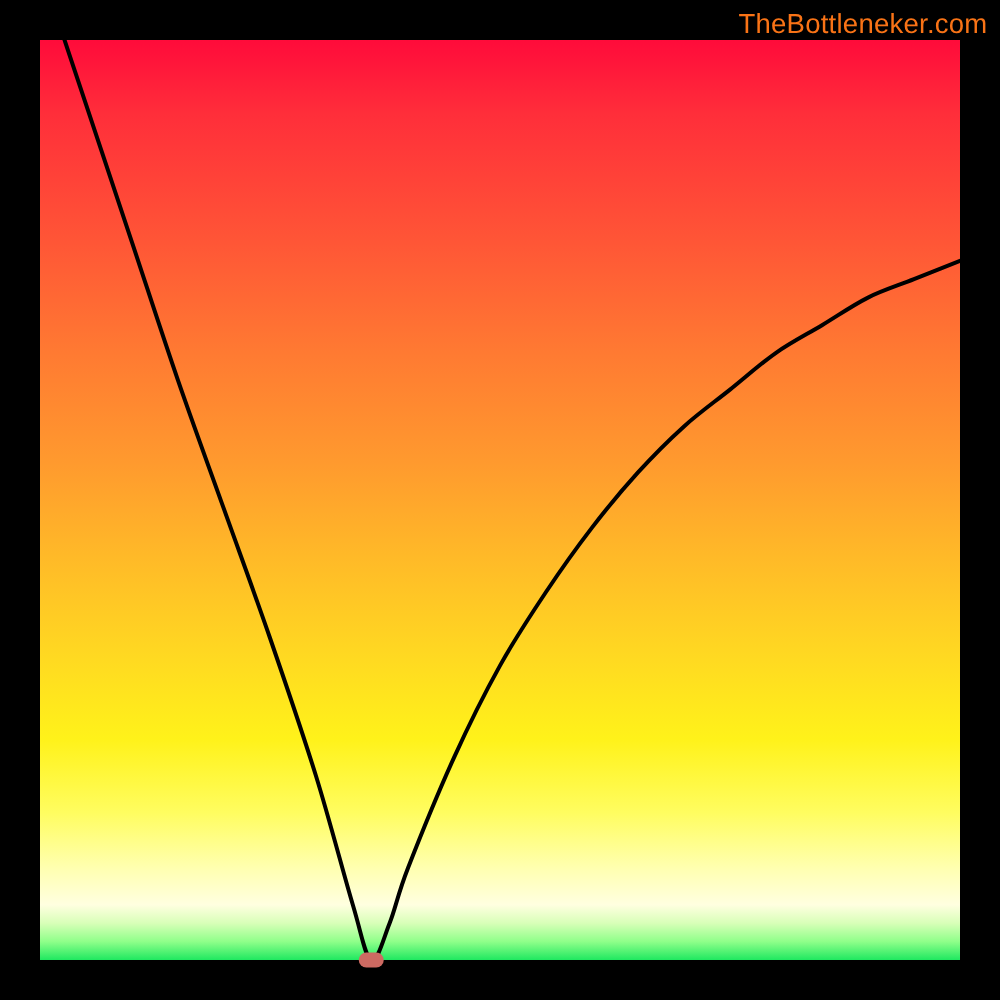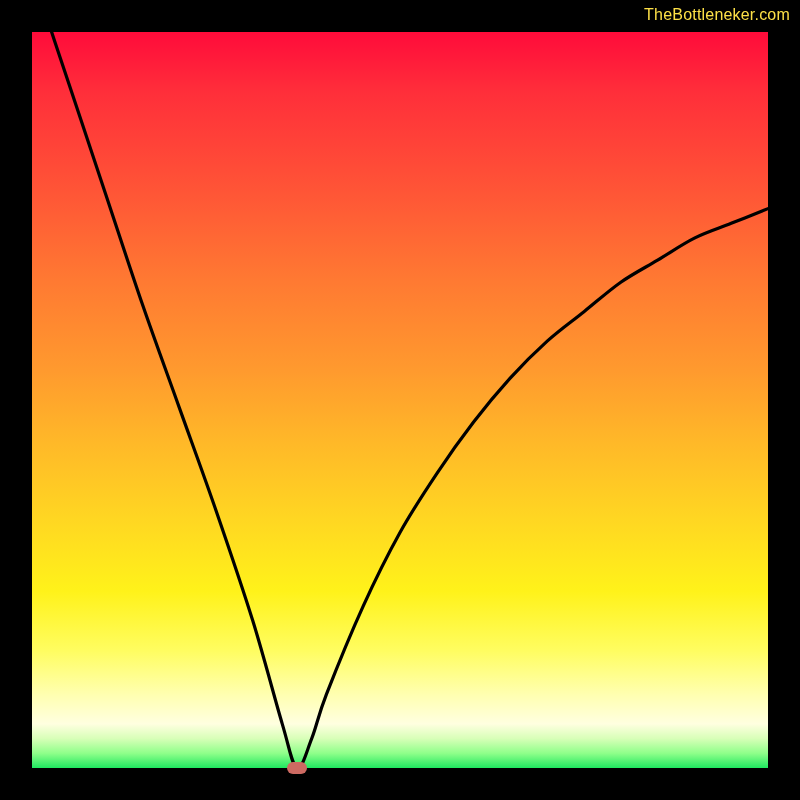--- a/index.html
+++ b/index.html
@@ -40,22 +40,22 @@
       #ffffe0 94%,
       #d8ffb8 96%,
       #8fff8a 98%,
       #1fe860 100%
     );
   }
   .watermark {
     position: absolute;
     top: 6px;
     right: 10px;
-    color: #fde047;
-    font-size: 16px;
+    color: #f97316;
+    font-size: 22px;
     letter-spacing: 0.2px;
   }
   svg.curve {
     position: absolute;
     left: 0;
     top: 0;
     width: 736px;
     height: 736px;
   }
   .minmarker {

